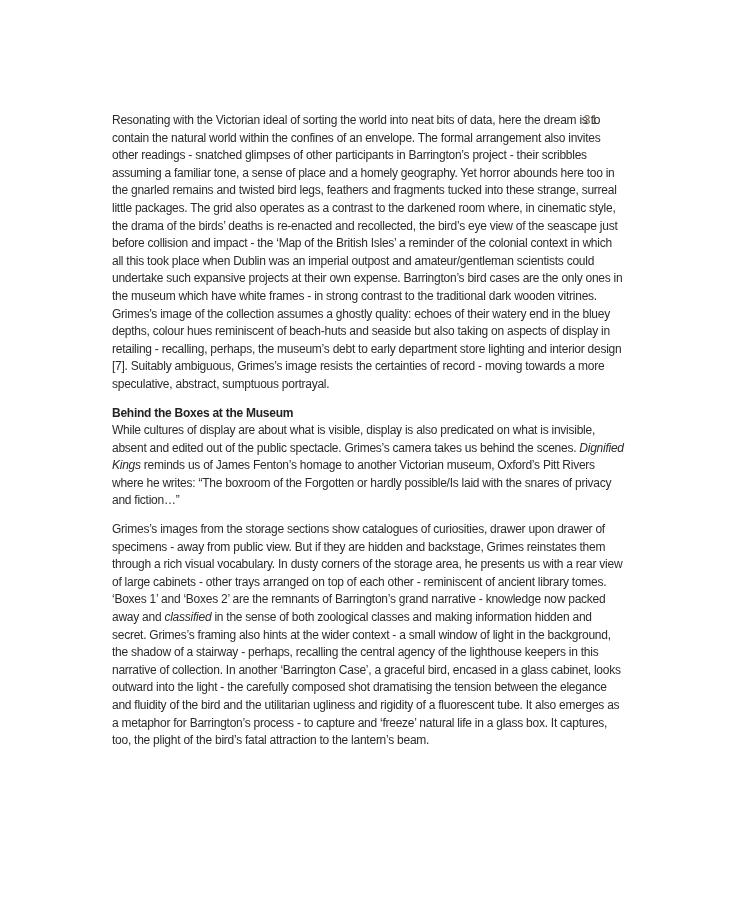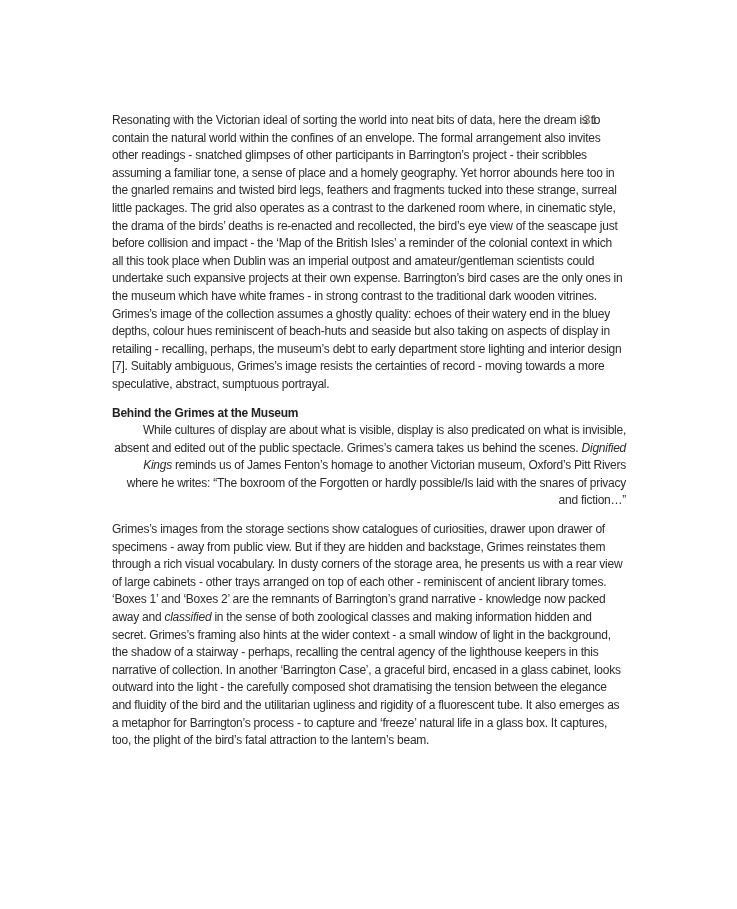--- a/index.html
+++ b/index.html
@@ -42,38 +42,37 @@
   }
   .text-block h2 {
     font-size: 12px;
     line-height: 17.6px;
     margin: 0;
     font-weight: bold;
     color: #222222;
   }
   .text-block p.after-heading {
     margin-top: 0;
-    text-align: right;
   }
   .text-block i {
     font-style: italic;
   }
 </style>
 </head>
 <body>
 
 <div class="page">
 
   <div class="page-number">31</div>
 
   <div class="text-block">
 
     <p><span>Resonating with the Victorian ideal of sorting the world into neat bits of data, here the dream is to contain the natural world within the confines of an envelope. The formal arrangement also invites other readings - snatched glimpses of other participants in Barrington’s project - their scribbles assuming a familiar tone, a sense of place and a homely geography. Yet horror abounds here too in the gnarled remains and twisted bird legs, feathers and fragments tucked into these strange, surreal little packages. The grid also operates as a contrast to the darkened room where, in cinematic style, the drama of the birds’ deaths is re-enacted and recollected, the bird’s eye view of the seascape just before collision and impact - the ‘Map of the British Isles’ a reminder of the colonial context in which all this took place when Dublin was an imperial outpost and amateur/gentleman scientists could undertake such expansive projects at their own expense. Barrington’s bird cases are the only ones in the museum which have white frames - in strong contrast to the traditional dark wooden vitrines. Grimes’s image of the collection assumes a ghostly quality: echoes of their watery end in the bluey depths, colour hues reminiscent of beach-huts and seaside but also taking on aspects of display in retailing - recalling, perhaps, the museum’s debt to early department store lighting and interior design [7]. Suitably ambiguous, Grimes’s image resists the certainties of record - moving towards a more speculative, abstract, sumptuous portrayal.</span></p>
 
-    <h2>Behind the Grimes at the Museum</h2>
+    <h2>Behind the Boxes at the Museum</h2>
 
     <p class="after-heading"><span>While cultures of display are about what is visible, display is also predicated on what is invisible, absent and edited out of the public spectacle. Grimes’s camera takes us behind the scenes. </span><i>Dignified Kings</i><span> reminds us of James Fenton’s homage to another Victorian museum, Oxford’s Pitt Rivers where he writes: “The boxroom of the Forgotten or hardly possible/Is laid with the snares of privacy and fiction…”</span></p>
 
     <p><span>Grimes’s images from the storage sections show catalogues of curiosities, drawer upon drawer of specimens - away from public view. But if they are hidden and backstage, Grimes reinstates them through a rich visual vocabulary. In dusty corners of the storage area, he presents us with a rear view of large cabinets - other trays arranged on top of each other - reminiscent of ancient library tomes. ‘Boxes 1’ and ‘Boxes 2’ are the remnants of Barrington’s grand narrative - knowledge now packed away and </span><i>classified</i><span> in the sense of both zoological classes and making information hidden and secret. Grimes’s framing also hints at the wider context - a small window of light in the background, the shadow of a stairway - perhaps, recalling the central agency of the lighthouse keepers in this narrative of collection. In another ‘Barrington Case’, a graceful bird, encased in a glass cabinet, looks outward into the light - the carefully composed shot dramatising the tension between the elegance and fluidity of the bird and the utilitarian ugliness and rigidity of a fluorescent tube. It also emerges as a metaphor for Barrington’s process - to capture and ‘freeze’ natural life in a glass box. It captures, too, the plight of the bird’s fatal attraction to the lantern’s beam.</span></p>
 
 
   </div>
 </div>
 
 </body></html>

